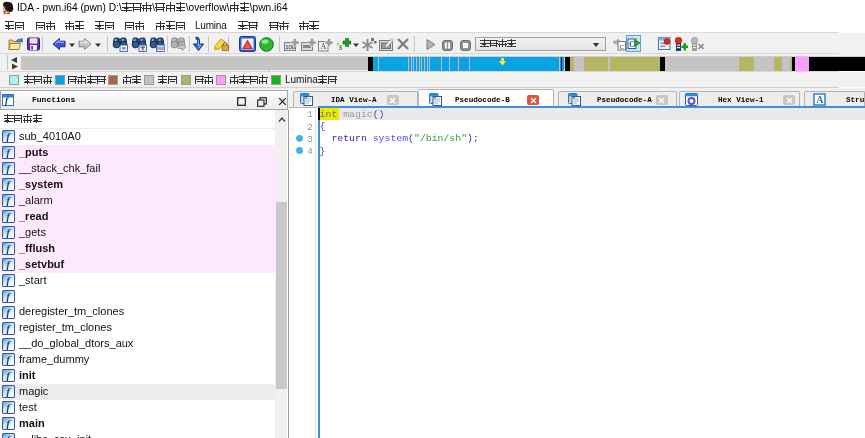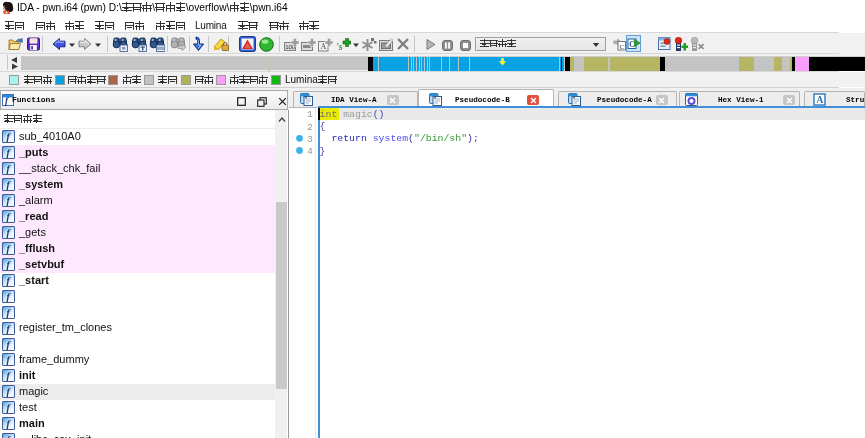--- a/index.html
+++ b/index.html
@@ -317,21 +317,21 @@
 <div class="abs" style="left:194.4px;top:75px;font-size:9.6px;line-height:10px;color:#111"><span class="k2"></span><span class="k3"></span></div>
 <div class="abs" style="left:229.6px;top:75px;font-size:9.6px;line-height:10px;color:#111"><span class="k3"></span><span class="k"></span><span class="k2"></span><span class="k3"></span></div>
 <div class="abs" style="left:285px;top:74px;font-size:9.6px;line-height:11px;color:#111"><span style="font-size:10px">Lumina</span><span class="k"></span><span class="k2"></span></div>
 <div class="abs" style="left:0;top:88px;width:865px;height:350px;background:#f0f0f0"></div>
 <div class="abs" style="left:0;top:90px;width:288px;height:20px;background:linear-gradient(180deg,#fbfbfb,#ececec);border:1px solid #a8a8a8"></div>
 <svg class="abs" style="left:2px;top:93.5px" width="12" height="12" viewBox="0 0 12 12">
       <rect x="0.5" y="0.5" width="11" height="11" fill="#fff" stroke="#3871b8"></rect>
       <rect x="1" y="1" width="10" height="2.5" fill="#2e8ae0"></rect>
       <text x="3" y="10" font-family="Liberation Serif" font-size="9.5" font-style="italic" font-weight="bold" fill="#17375e">f</text>
     </svg>
-<div class="abs" style="left:12px;top:90px;font:bold 8px/20px 'Liberation Mono',monospace;color:#000">Functions</div>
+<div class="abs" style="left:32px;top:90px;font:bold 8px/20px 'Liberation Mono',monospace;color:#000">Functions</div>
 <svg class="abs" style="left:237px;top:97px" width="9" height="9" viewBox="0 0 9 9">
       <rect x="0.7" y="0.7" width="7.6" height="7.6" fill="none" stroke="#1a1a1a" stroke-width="1.2"></rect>
     </svg>
 <svg class="abs" style="left:257px;top:96.5px" width="10" height="10" viewBox="0 0 10 10">
       <rect x="3" y="0.7" width="6.3" height="6.3" fill="none" stroke="#1a1a1a" stroke-width="1.1"></rect>
       <rect x="0.7" y="3" width="6.3" height="6.3" fill="#f0f0f0" stroke="#1a1a1a" stroke-width="1.1"></rect>
     </svg>
 <svg class="abs" style="left:277.5px;top:97px" width="9" height="9" viewBox="0 0 9 9">
       <path d="M1.2 1.2 L7.8 7.8 M7.8 1.2 L1.2 7.8" stroke="#1a1a1a" stroke-width="1.2"></path>
     </svg>
@@ -369,34 +369,36 @@
 <div class="row pink" style="top:240.65px">
       <span class="fi" style="top:1.2px">f</span>
       <span class="nm" style="font-weight:bold">_fflush</span>
     </div>
 <div class="row pink" style="top:256.60px">
       <span class="fi" style="top:1.2px">f</span>
       <span class="nm" style="font-weight:bold">_setvbuf</span>
     </div>
 <div class="row" style="top:272.55px">
       <span class="fi" style="top:1.2px">f</span>
-      <span class="nm" style="font-weight:bold">_start</span>
+      <span class="nm" style="font-weight:normal">_start</span>
     </div>
 <div class="row" style="top:288.50px">
       <span class="fi" style="top:1.2px">f</span>
     </div>
 <div class="row" style="top:304.45px">
       <span class="fi" style="top:1.2px">f</span>
+      <span class="nm" style="font-weight:normal">deregister_tm_clones</span>
     </div>
 <div class="row" style="top:320.40px">
       <span class="fi" style="top:1.2px">f</span>
       <span class="nm" style="font-weight:normal">register_tm_clones</span>
     </div>
 <div class="row" style="top:336.35px">
       <span class="fi" style="top:1.2px">f</span>
+      <span class="nm" style="font-weight:normal">__do_global_dtors_aux</span>
     </div>
 <div class="row" style="top:352.30px">
       <span class="fi" style="top:1.2px">f</span>
       <span class="nm" style="font-weight:normal">frame_dummy</span>
     </div>
 <div class="row" style="top:368.25px">
       <span class="fi" style="top:1.2px">f</span>
       <span class="nm" style="font-weight:bold">init</span>
     </div>
 <div class="row" style="top:384.20px;background:#ececec">

